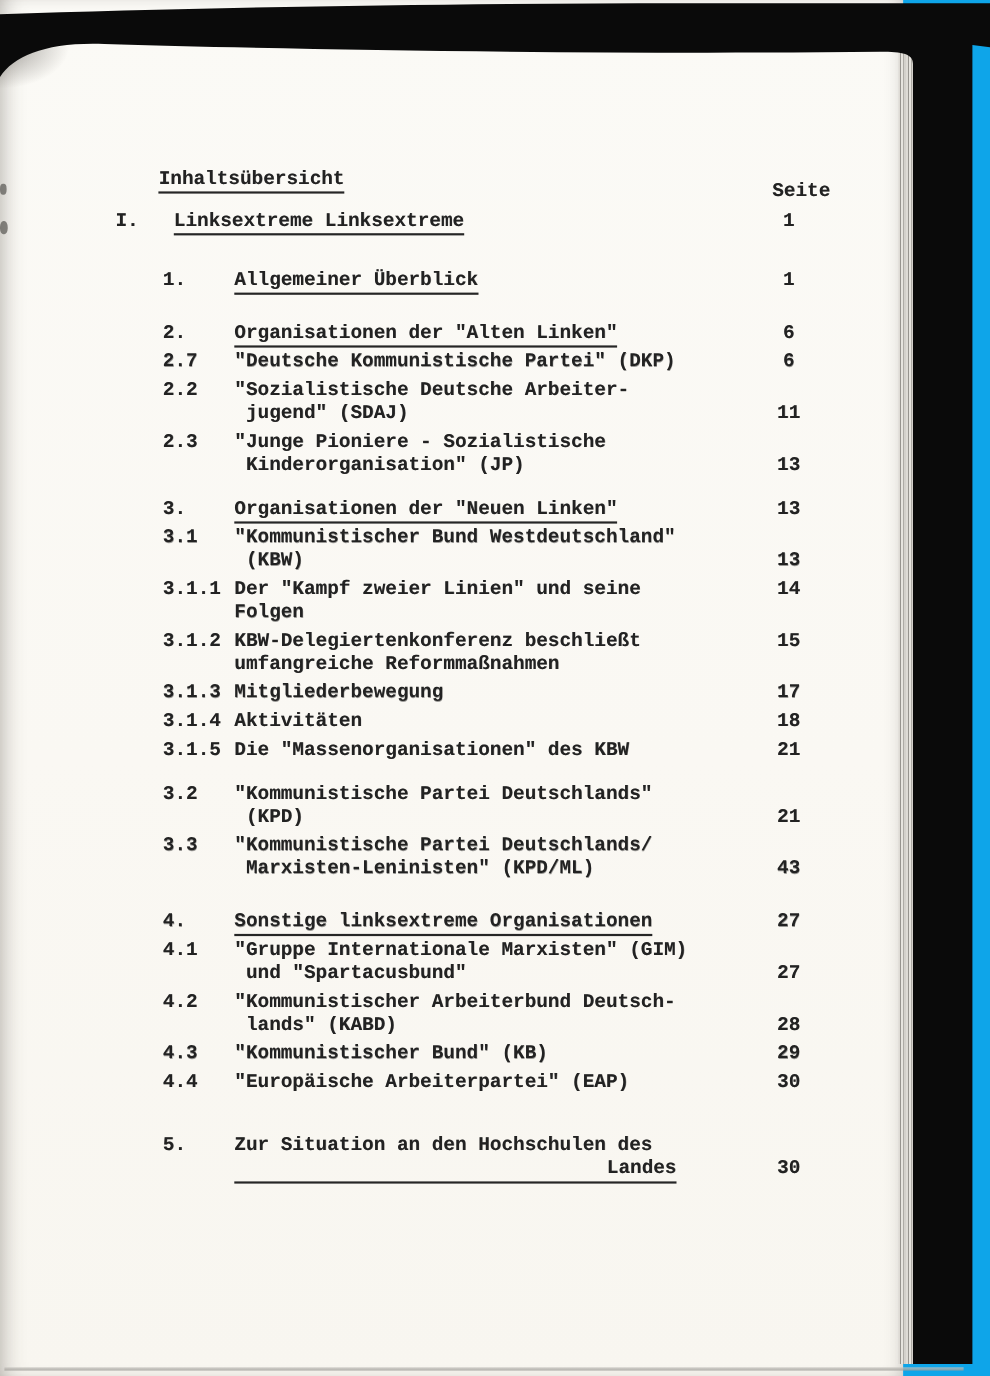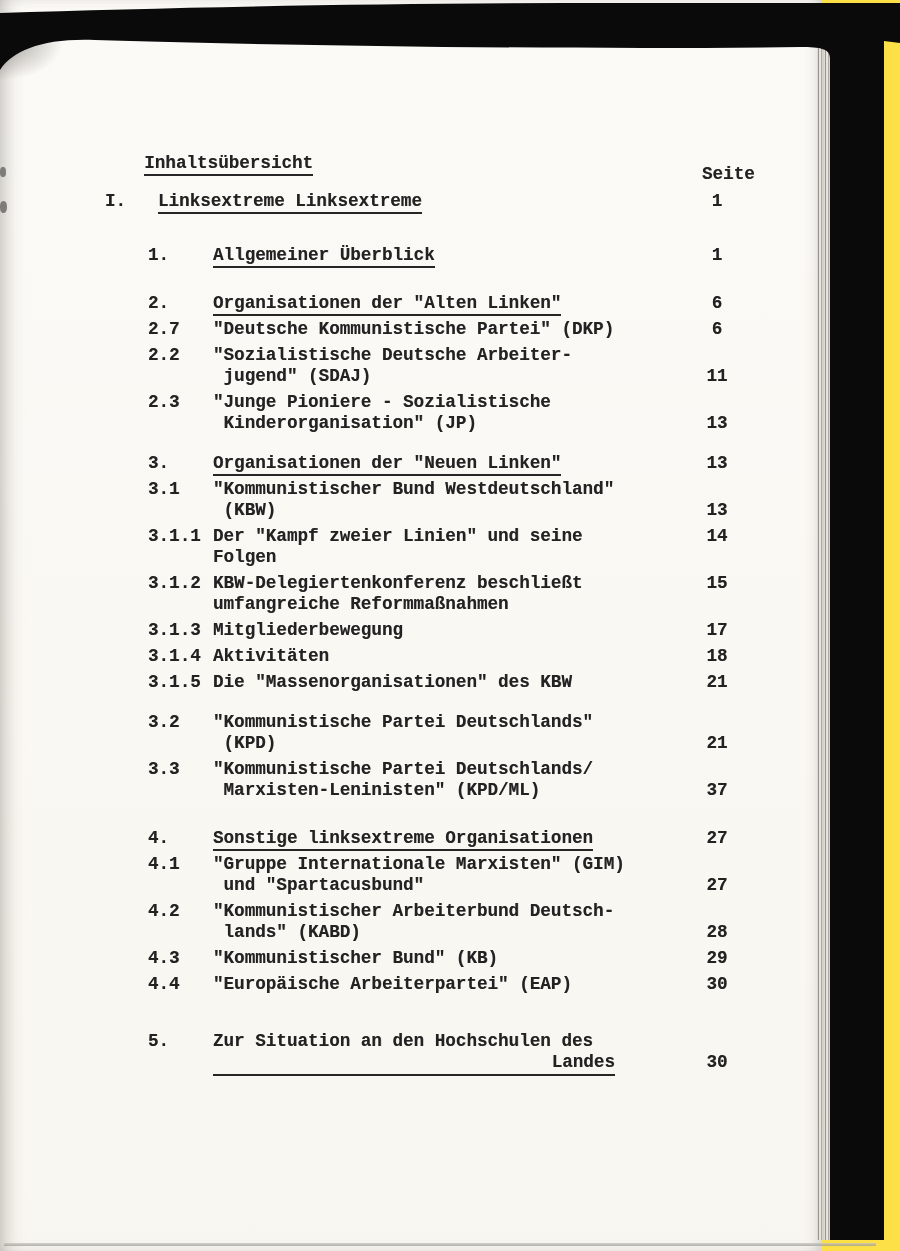--- a/index.html
+++ b/index.html
@@ -3,21 +3,21 @@
 <meta charset="utf-8">
 <style>
   html,body{margin:0;padding:0;}
   body{
     width:900px;height:1251px;overflow:hidden;
     font-family:"Liberation Mono","DejaVu Sans Mono",monospace;
     background:#e9e7e2;
   }
   .photo{
     position:relative;width:900px;height:1251px;
-    background:#fde047;overflow:hidden;
+    background:#0ea5e9;overflow:hidden;
   }
   
   .page{
     position:absolute;left:0;top:0;width:821px;height:1251px;
     background:linear-gradient(180deg,#fbfaf6 0%,#faf8f3 55%,#f8f6f0 100%);
     box-shadow:inset 14px 0 22px -14px rgba(70,64,58,.45),
                inset -10px 0 16px -10px rgba(70,64,58,.30);
   }
   
   .page-stack{
@@ -157,21 +157,21 @@
         <span class="page-num" style="top: 0px;">21</span>
       </div>
       <div class="row g1 lvl-entry">
         <span class="marker">3.2</span>
         <div class="text"><span class="line">"Kommunistische Partei Deutschlands"</span><br><span class="line"> (KPD)</span></div>
         <span class="page-num" style="top: 21px;">21</span>
       </div>
       <div class="row g0 lvl-entry">
         <span class="marker">3.3</span>
         <div class="text"><span class="line">"Kommunistische Partei Deutschlands/</span><br><span class="line"> Marxisten-Leninisten" (KPD/ML)</span></div>
-        <span class="page-num" style="top: 21px;">37</span>
+        <span class="page-num" style="top: 21px;">43</span>
       </div>
       <div class="row g2 lvl-entry">
         <span class="marker">4.</span>
         <div class="text"><span class="line ul">Sonstige linksextreme Organisationen</span></div>
         <span class="page-num" style="top: 0px;">27</span>
       </div>
       <div class="row g0 lvl-entry">
         <span class="marker">4.1</span>
         <div class="text"><span class="line">"Gruppe Internationale Marxisten" (GIM)</span><br><span class="line"> und "Spartacusbund"</span></div>
         <span class="page-num" style="top: 21px;">27</span>

